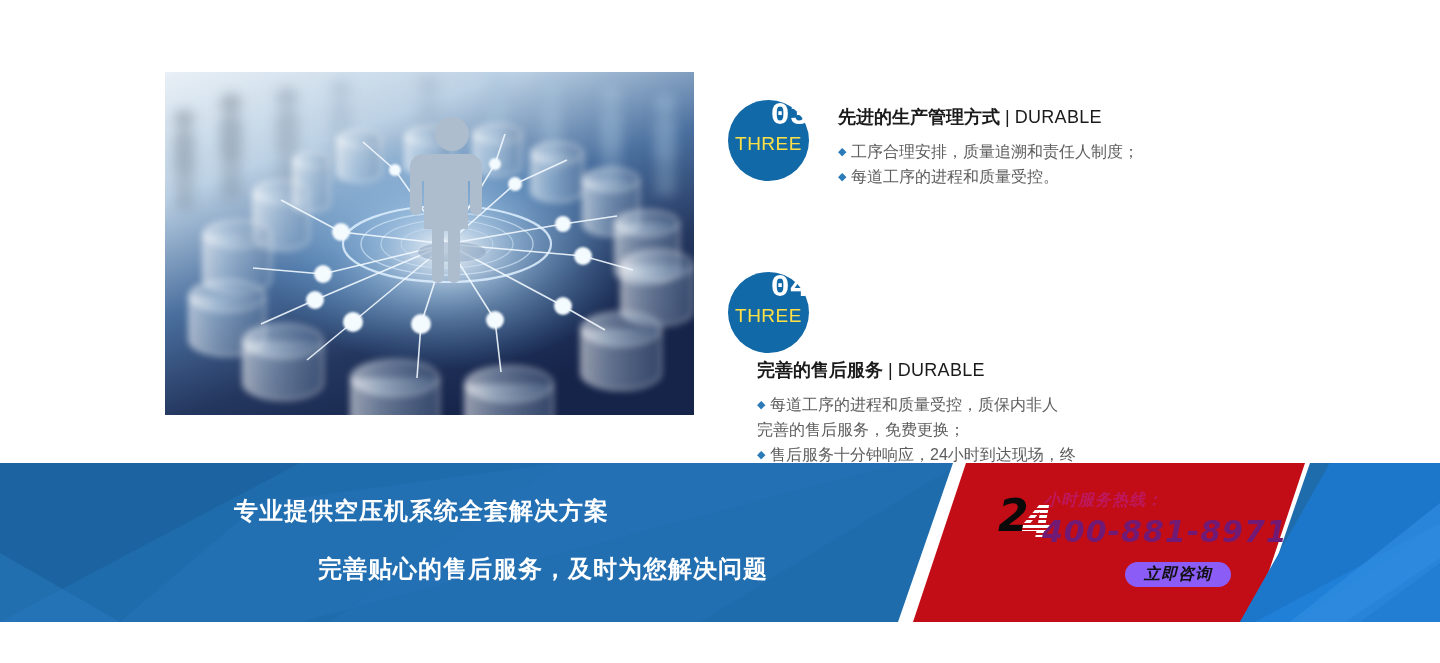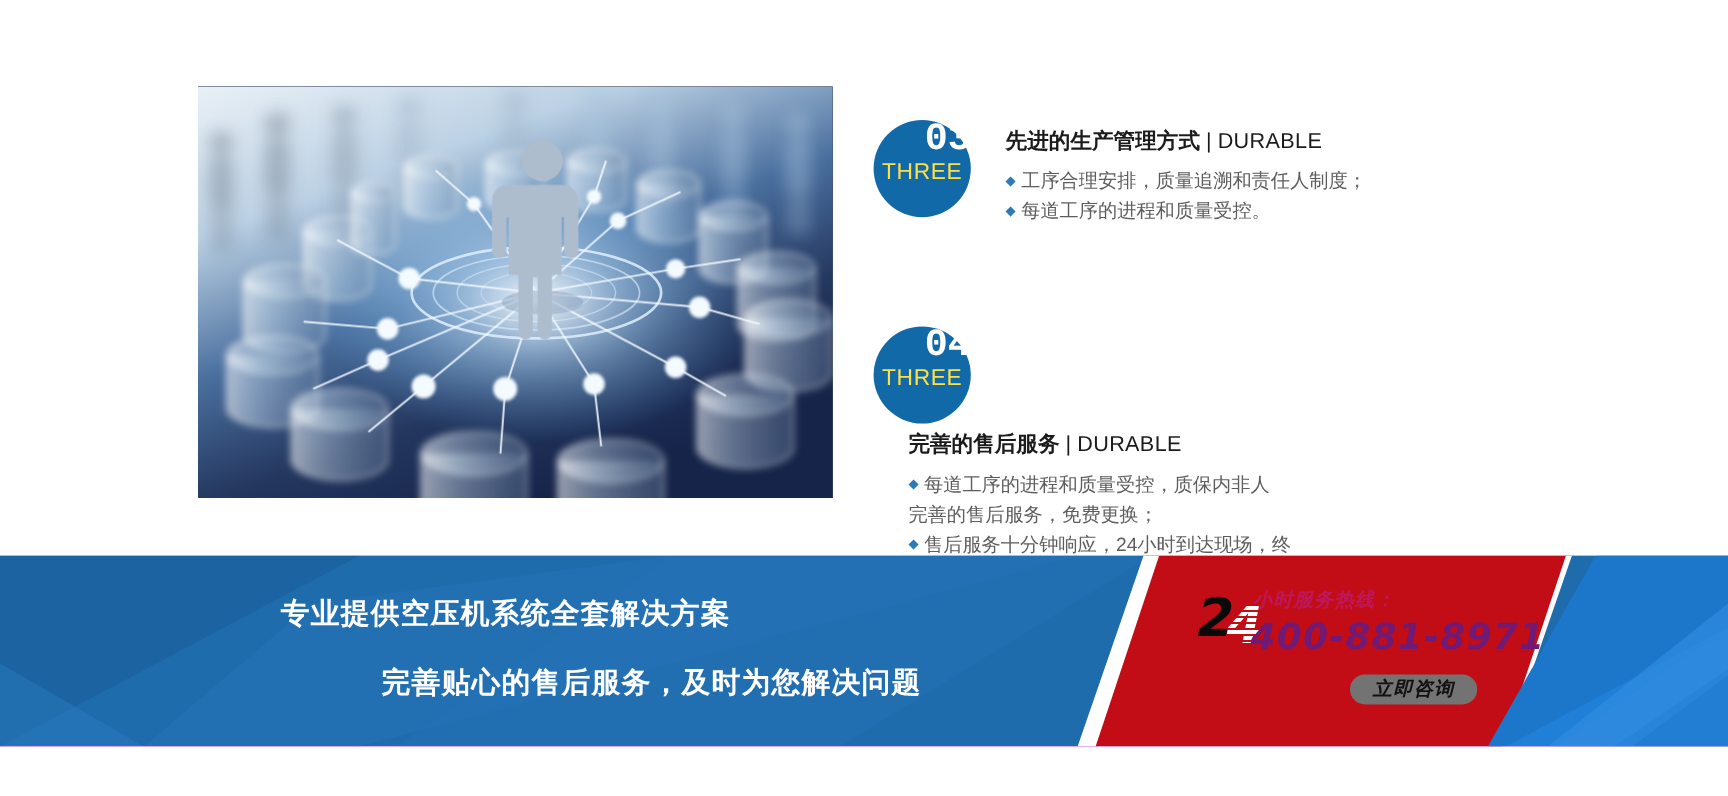--- a/index.html
+++ b/index.html
@@ -36,21 +36,21 @@
 
   .flines{ margin-top:9px; }
   .fline{ font-size:16px; color:#5d5d5d; line-height:25px;
           text-indent:0; position:relative; padding-left:13px; }
   .fline .bullet{ position:absolute; left:0; top:0; color:#2b7bb9; font-size:11px;
                   line-height:25px; }
   .fline.cont{ padding-left:0; }
 
   
   .banner{ position:absolute; left:0; top:463px; width:1440px; height:159px;
-           overflow:hidden; background:#d946ef; }
+           overflow:hidden; background:#14532d; }
   .banner svg{ position:absolute; left:0; top:0; width:1440px; height:159px; }
 
   .slogan{ position:absolute; left:0; top:0; width:960px; height:159px;
            color:#ffffff; }
   .slogan .l1{ position:absolute; left:234px; top:32px; font-size:24px;
                font-weight:bold; letter-spacing:1px; white-space:nowrap;
                font-family:"DejaVu Sans",sans-serif; }
   .slogan .l2{ position:absolute; left:318px; top:90px; font-size:24px;
                font-weight:bold; letter-spacing:1px; white-space:nowrap;
                font-family:Liberation Mono, monospace; }
@@ -66,21 +66,21 @@
             background:repeating-linear-gradient(to bottom,#ffffff 0 3px,#c30d16 3px 5px);
             -webkit-background-clip:text; background-clip:text;
             -webkit-text-fill-color:transparent; color:transparent; }
   .hl-sub{ position:absolute; left:46px; top:4px; font-size:16px; font-weight:bold;
            font-style:italic; color:#be185d; white-space:nowrap; letter-spacing:1px;
            font-family:"DejaVu Sans",sans-serif; }
   .hl-num{ position:absolute; left:44px; top:28px; font-size:30px; font-weight:bold;
            font-style:italic; color:#701a75; white-space:nowrap; letter-spacing:1px;
            font-family:"DejaVu Sans",sans-serif; }
   .cta{ position:absolute; left:127px; top:76px; width:106px; height:25px;
-        background:#737373; border-radius:13px; display:flex; align-items:center;
+        background:#8b5cf6; border-radius:13px; display:flex; align-items:center;
         justify-content:center; cursor:pointer; }
   .cta span{ font-size:16px; font-weight:bold; font-style:italic; color:#111;
              letter-spacing:1px; font-family:"DejaVu Sans",sans-serif; }
 </style>
 </head>
 <body>
 
 <div class="page">
 
   <div class="photo">

